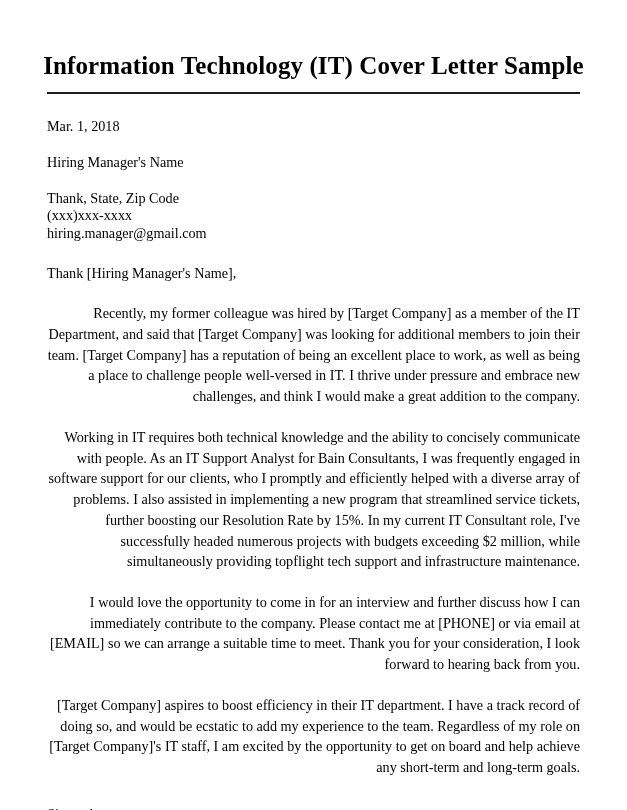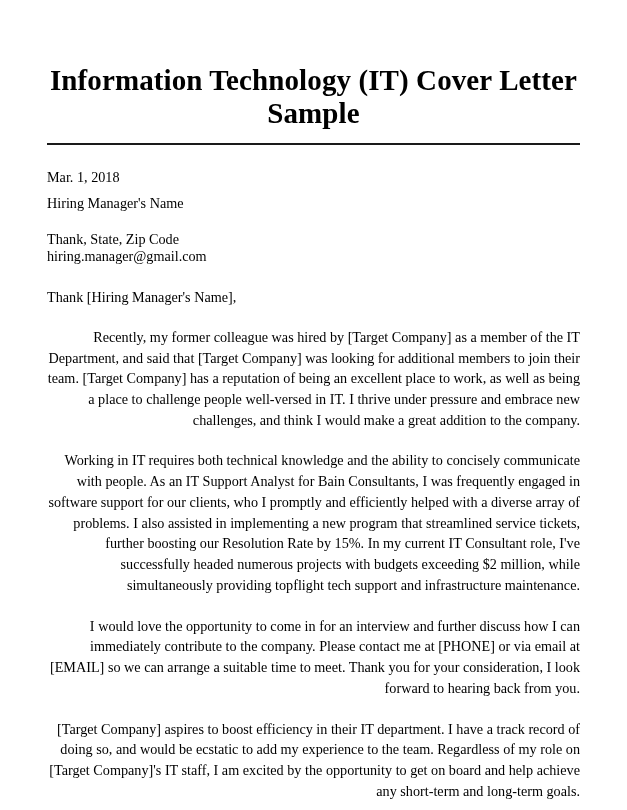--- a/index.html
+++ b/index.html
@@ -22,22 +22,22 @@
     background: #ffffff;
     box-sizing: border-box;
     padding: 0;
   }
 
   
   .title-block {
     padding-top: 52px;
   }
   .doc-title {
-    margin: 12px;
-    font-size: 29px;
+    margin: 0;
+    font-size: 25px;
     font-weight: bold;
     text-align: center;
     letter-spacing: 0.1px;
     line-height: 1.15;
     color: #000000;
   }
   .title-rule {
     margin: 11px auto 0 auto;
     width: 533px;
     height: 0;
@@ -55,21 +55,21 @@
 
   .line {
     margin: 0;
     white-space: pre-wrap;
   }
 
   .date-line {
     margin: 0;
   }
   .recipient-name {
-    margin: 6px 0 0 0;
+    margin: 16px 0 0 0;
     font-family: Liberation Serif, serif;
   }
 
   .address-block {
     margin: 18px 0 0 0;
     line-height: 1.22;
   }
   .address-block .line {
     margin: 0;
   }
@@ -104,20 +104,21 @@
 
   <div class="letter">
 
     <div class="header-block">
       <p class="line date-line">Mar. 1, 2018</p>
       <p class="line recipient-name">Hiring Manager's Name</p>
     </div>
 
     <div class="address-block">
       <p class="line">Thank, State, Zip Code</p>
+      <p class="line">(xxx)xxx-xxxx</p>
       <p class="line">hiring.manager@gmail.com</p>
     </div>
 
     <p class="salutation">Thank [Hiring Manager's Name],</p>
 
     <p class="para">Recently, my former colleague was hired by [Target Company] as a member of the IT Department, and said that [Target Company] was looking for additional members to join their team. [Target Company] has a reputation of being an excellent place to work, as well as being a place to challenge people well-versed in IT. I thrive under pressure and embrace new challenges, and think I would make a great addition to the company.</p>
 
     <p class="para">Working in IT requires both technical knowledge and the ability to concisely communicate with people. As an IT Support Analyst for Bain Consultants, I was frequently engaged in software support for our clients, who I promptly and efficiently helped with a diverse array of problems. I also assisted in implementing a new program that streamlined service tickets, further boosting our Resolution Rate by 15%. In my current IT Consultant role, I've successfully headed numerous projects with budgets exceeding $2 million, while simultaneously providing topflight tech support and infrastructure maintenance.</p>
 
     <p class="para">I would love the opportunity to come in for an interview and further discuss how I can immediately contribute to the company. Please contact me at [PHONE] or via email at [EMAIL] so we can arrange a suitable time to meet. Thank you for your consideration, I look forward to hearing back from you.</p>

